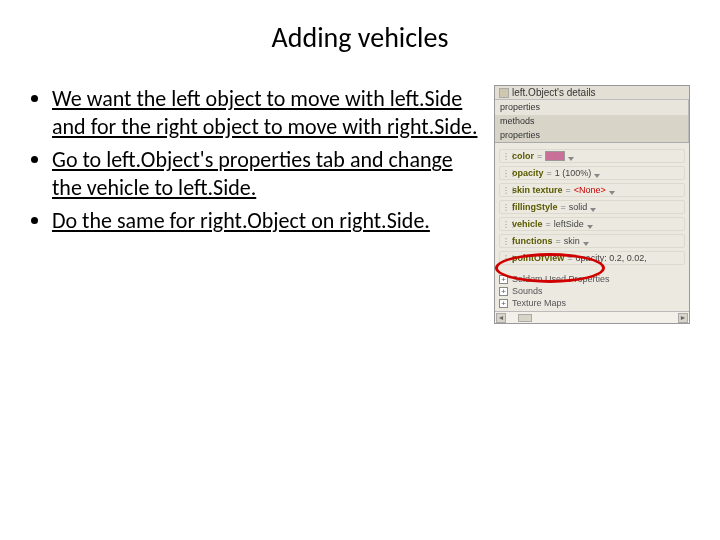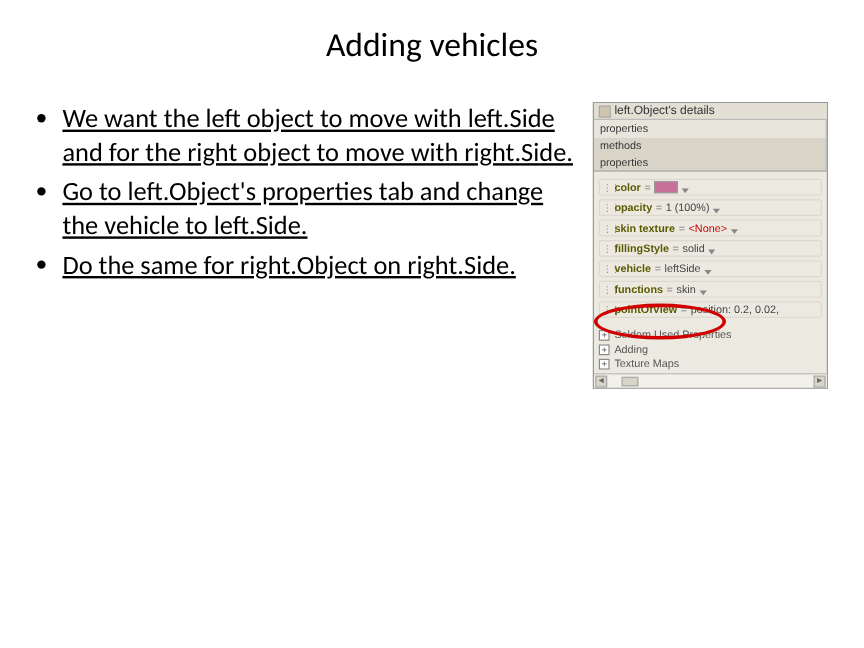--- a/index.html
+++ b/index.html
@@ -250,33 +250,33 @@
             <span>skin</span>
             <span class="dd"></span>
           </span>
       </div>
 
       <div class="row">
         <span class="dots">⋮⋮</span>
         <span class="name">pointOfView</span>
         <span class="eq">=</span>
         <span class="val">
-            <span>position: 0.2, 0.02,</span>
+            <span>opacity: 0.2, 0.02,</span>
           </span>
       </div>
     </div>
 
     <div class="expand-list">
       <div class="exp-item">
         <span class="exp-box">+</span>
         <span>Seldom Used Properties</span>
       </div>
       <div class="exp-item">
         <span class="exp-box">+</span>
-        <span>Adding</span>
+        <span>Sounds</span>
       </div>
       <div class="exp-item">
         <span class="exp-box">+</span>
         <span>Texture Maps</span>
       </div>
     </div>
 
     <div class="scroll-h">
       <span class="arrow">◄</span>
       <span class="track">

